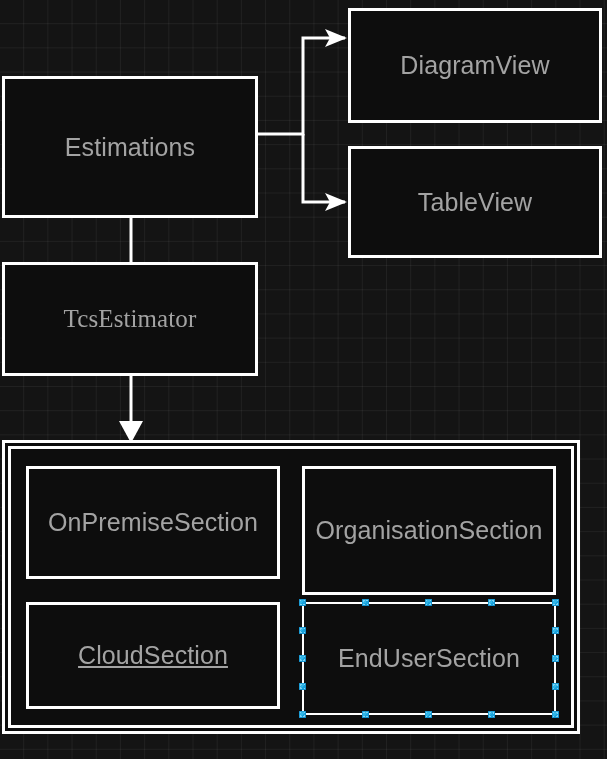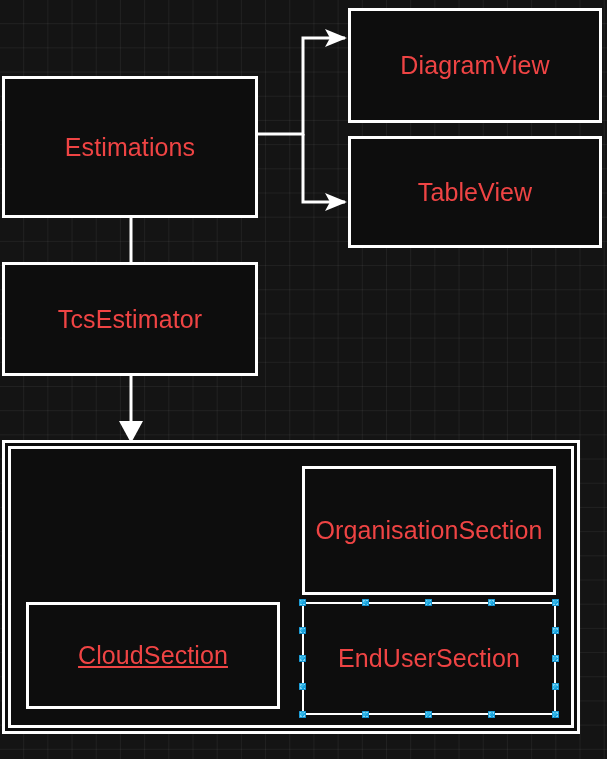--- a/index.html
+++ b/index.html
@@ -21,21 +21,21 @@
     font-family: "Liberation Sans", sans-serif;
   }
   .node {
     position: absolute;
     box-sizing: border-box;
     background: #0d0d0d;
     border: 3px solid #ffffff;
     display: flex;
     align-items: center;
     justify-content: center;
-    color: #ef4444;
+    color: #a3a3a3;
     font-size: 25px;
     font-family: "Liberation Sans", sans-serif;
     font-weight: 400;
     letter-spacing: 0.1px;
     white-space: nowrap;
   }
   .node .label { pointer-events: none; }
 
   
   .group-outer {
@@ -115,32 +115,35 @@
   </svg>
 
   <div class="node" style="left:2px;  top:76px;  width:256px; height:142px;">
     <span class="label">Estimations</span>
   </div>
 
   <div class="node" style="left:348px; top:8px;   width:254px; height:115px;">
     <span class="label">DiagramView</span>
   </div>
 
-  <div class="node" style="left:348px; top:136px; width:254px; height:112px;">
+  <div class="node" style="left:348px; top:146px; width:254px; height:112px;">
     <span class="label">TableView</span>
   </div>
 
-  <div class="node" style="left:2px;  top:262px; width:256px; height:114px;">
+  <div class="node" style="left:2px;  top:262px; width:256px; height:114px;font-family:Liberation Serif, serif;">
     <span class="label">TcsEstimator</span>
   </div>
 
   <div class="group-outer" style="left:2px; top:440px; width:578px; height:294px;">
     <div class="group-inner" style="left:3px; top:3px; right:3px; bottom:3px;"></div>
   </div>
 
+  <div class="node" style="left:26px;  top:466px; width:254px; height:113px;">
+    <span class="label">OnPremiseSection</span>
+  </div>
 
   <div class="node" style="left:302px; top:466px; width:254px; height:129px;">
     <span class="label">OrganisationSection</span>
   </div>
 
   <div class="node" style="left:26px;  top:602px; width:254px; height:107px;text-decoration:underline;">
     <span class="label">CloudSection</span>
   </div>
 
   <div class="node" style="left:302px; top:602px; width:254px; height:113px; border-width:2px;">

